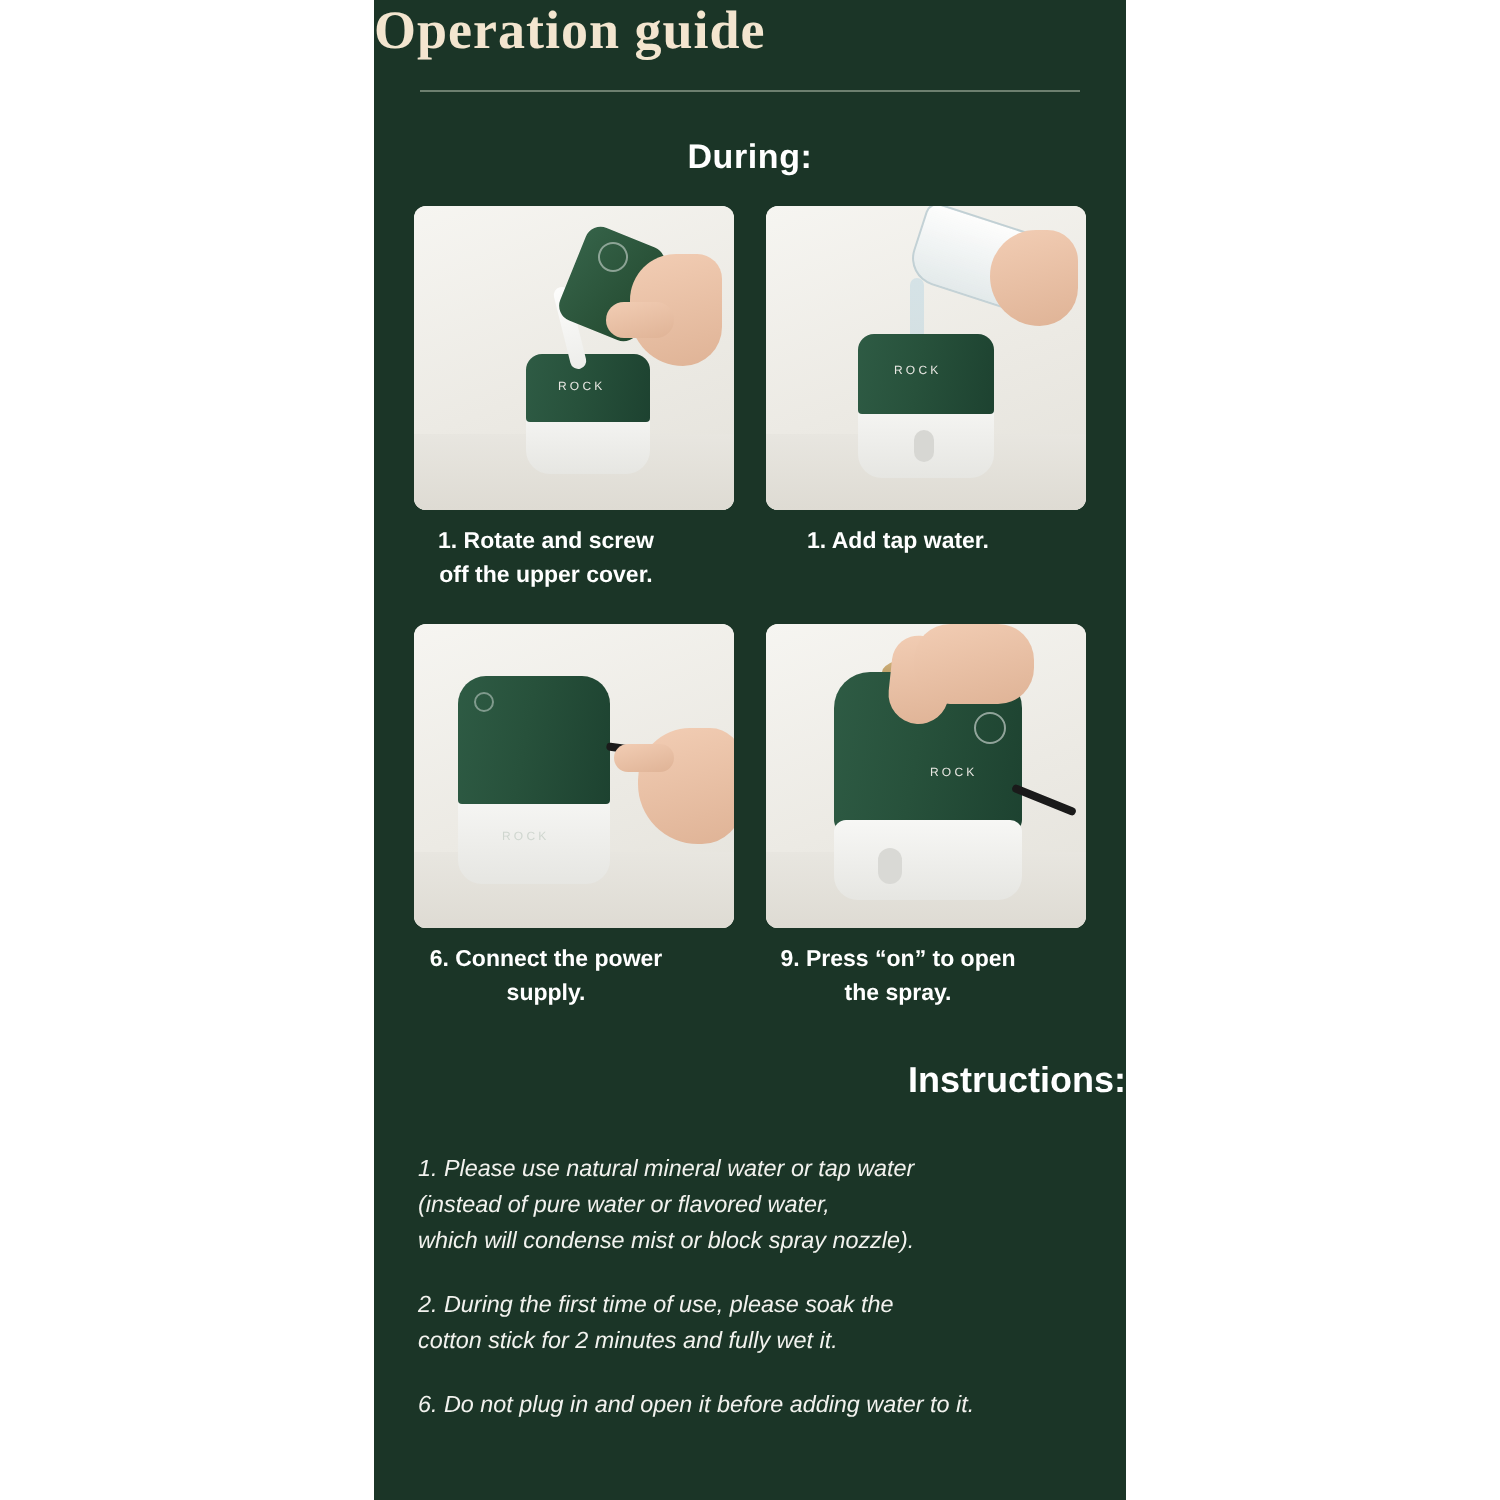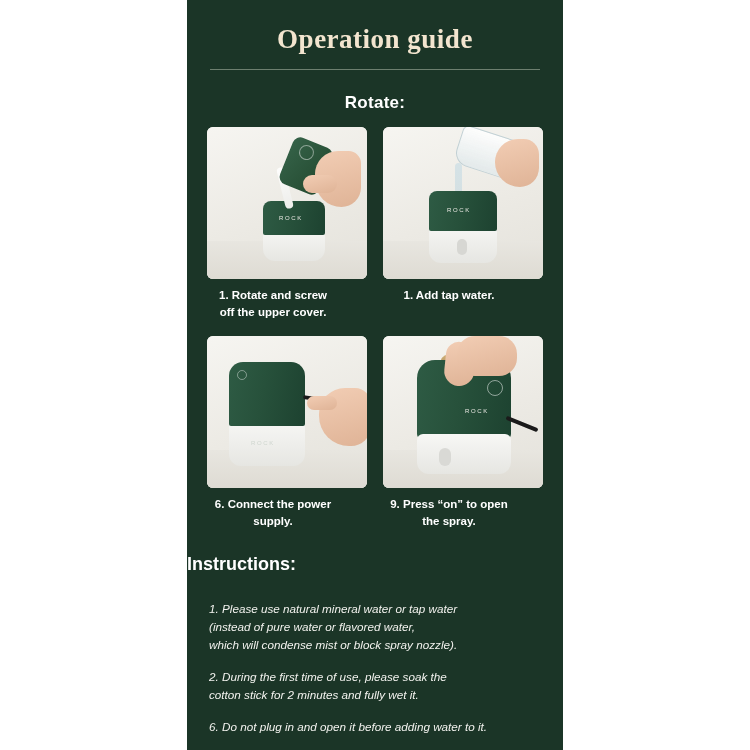--- a/index.html
+++ b/index.html
@@ -23,22 +23,21 @@
     position: absolute;
     left: 187px;
     top: 0;
     width: 376px;
     height: 750px;
     background: #1b3527;
     overflow: hidden;
   }
   .title {
     margin: 0;
-    padding-top: 24px;
-    text-align: center;
+    padding-top: 0;
     color: #f3e5cf;
     font-family: "Liberation Serif", serif;
     font-weight: bold;
     font-size: 27px;
     letter-spacing: 0.5px;
   }
   .divider {
     width: 330px;
     height: 1px;
     background: #6d7f6f;
@@ -75,21 +74,21 @@
     color: #ffffff;
     font-size: 11.5px;
     font-weight: bold;
     text-align: center;
     line-height: 1.45;
     margin-top: 8px;
     margin-bottom: 10px;
     padding: 0 4px;
   }
   .instr-label {
-    text-align: left;
+    text-align: right;
     color: #ffffff;
     font-weight: bold;
     font-size: 18px;
     margin-top: 14px;
   }
   .instr-list {
     margin: 25px auto 0 auto;
     width: 332px;
     font-style: italic;
   }
@@ -151,21 +150,21 @@
 </style>
 </head>
 <body>
 
 <div id="page">
   <div id="panel">
 
     <h1 class="title">Operation guide</h1>
     <div class="divider"></div>
 
-    <div class="steps-label">Rotate:</div>
+    <div class="steps-label">During:</div>
 
     <div class="grid">
 
       <div class="cell">
         <div class="photo">
           <div class="scene">
             <div class="bg-soft"></div>
             <div class="tabletop"></div>
 
             <div class="white-base" style="left:56px; top:100px; width:62px; height:34px;"></div>

